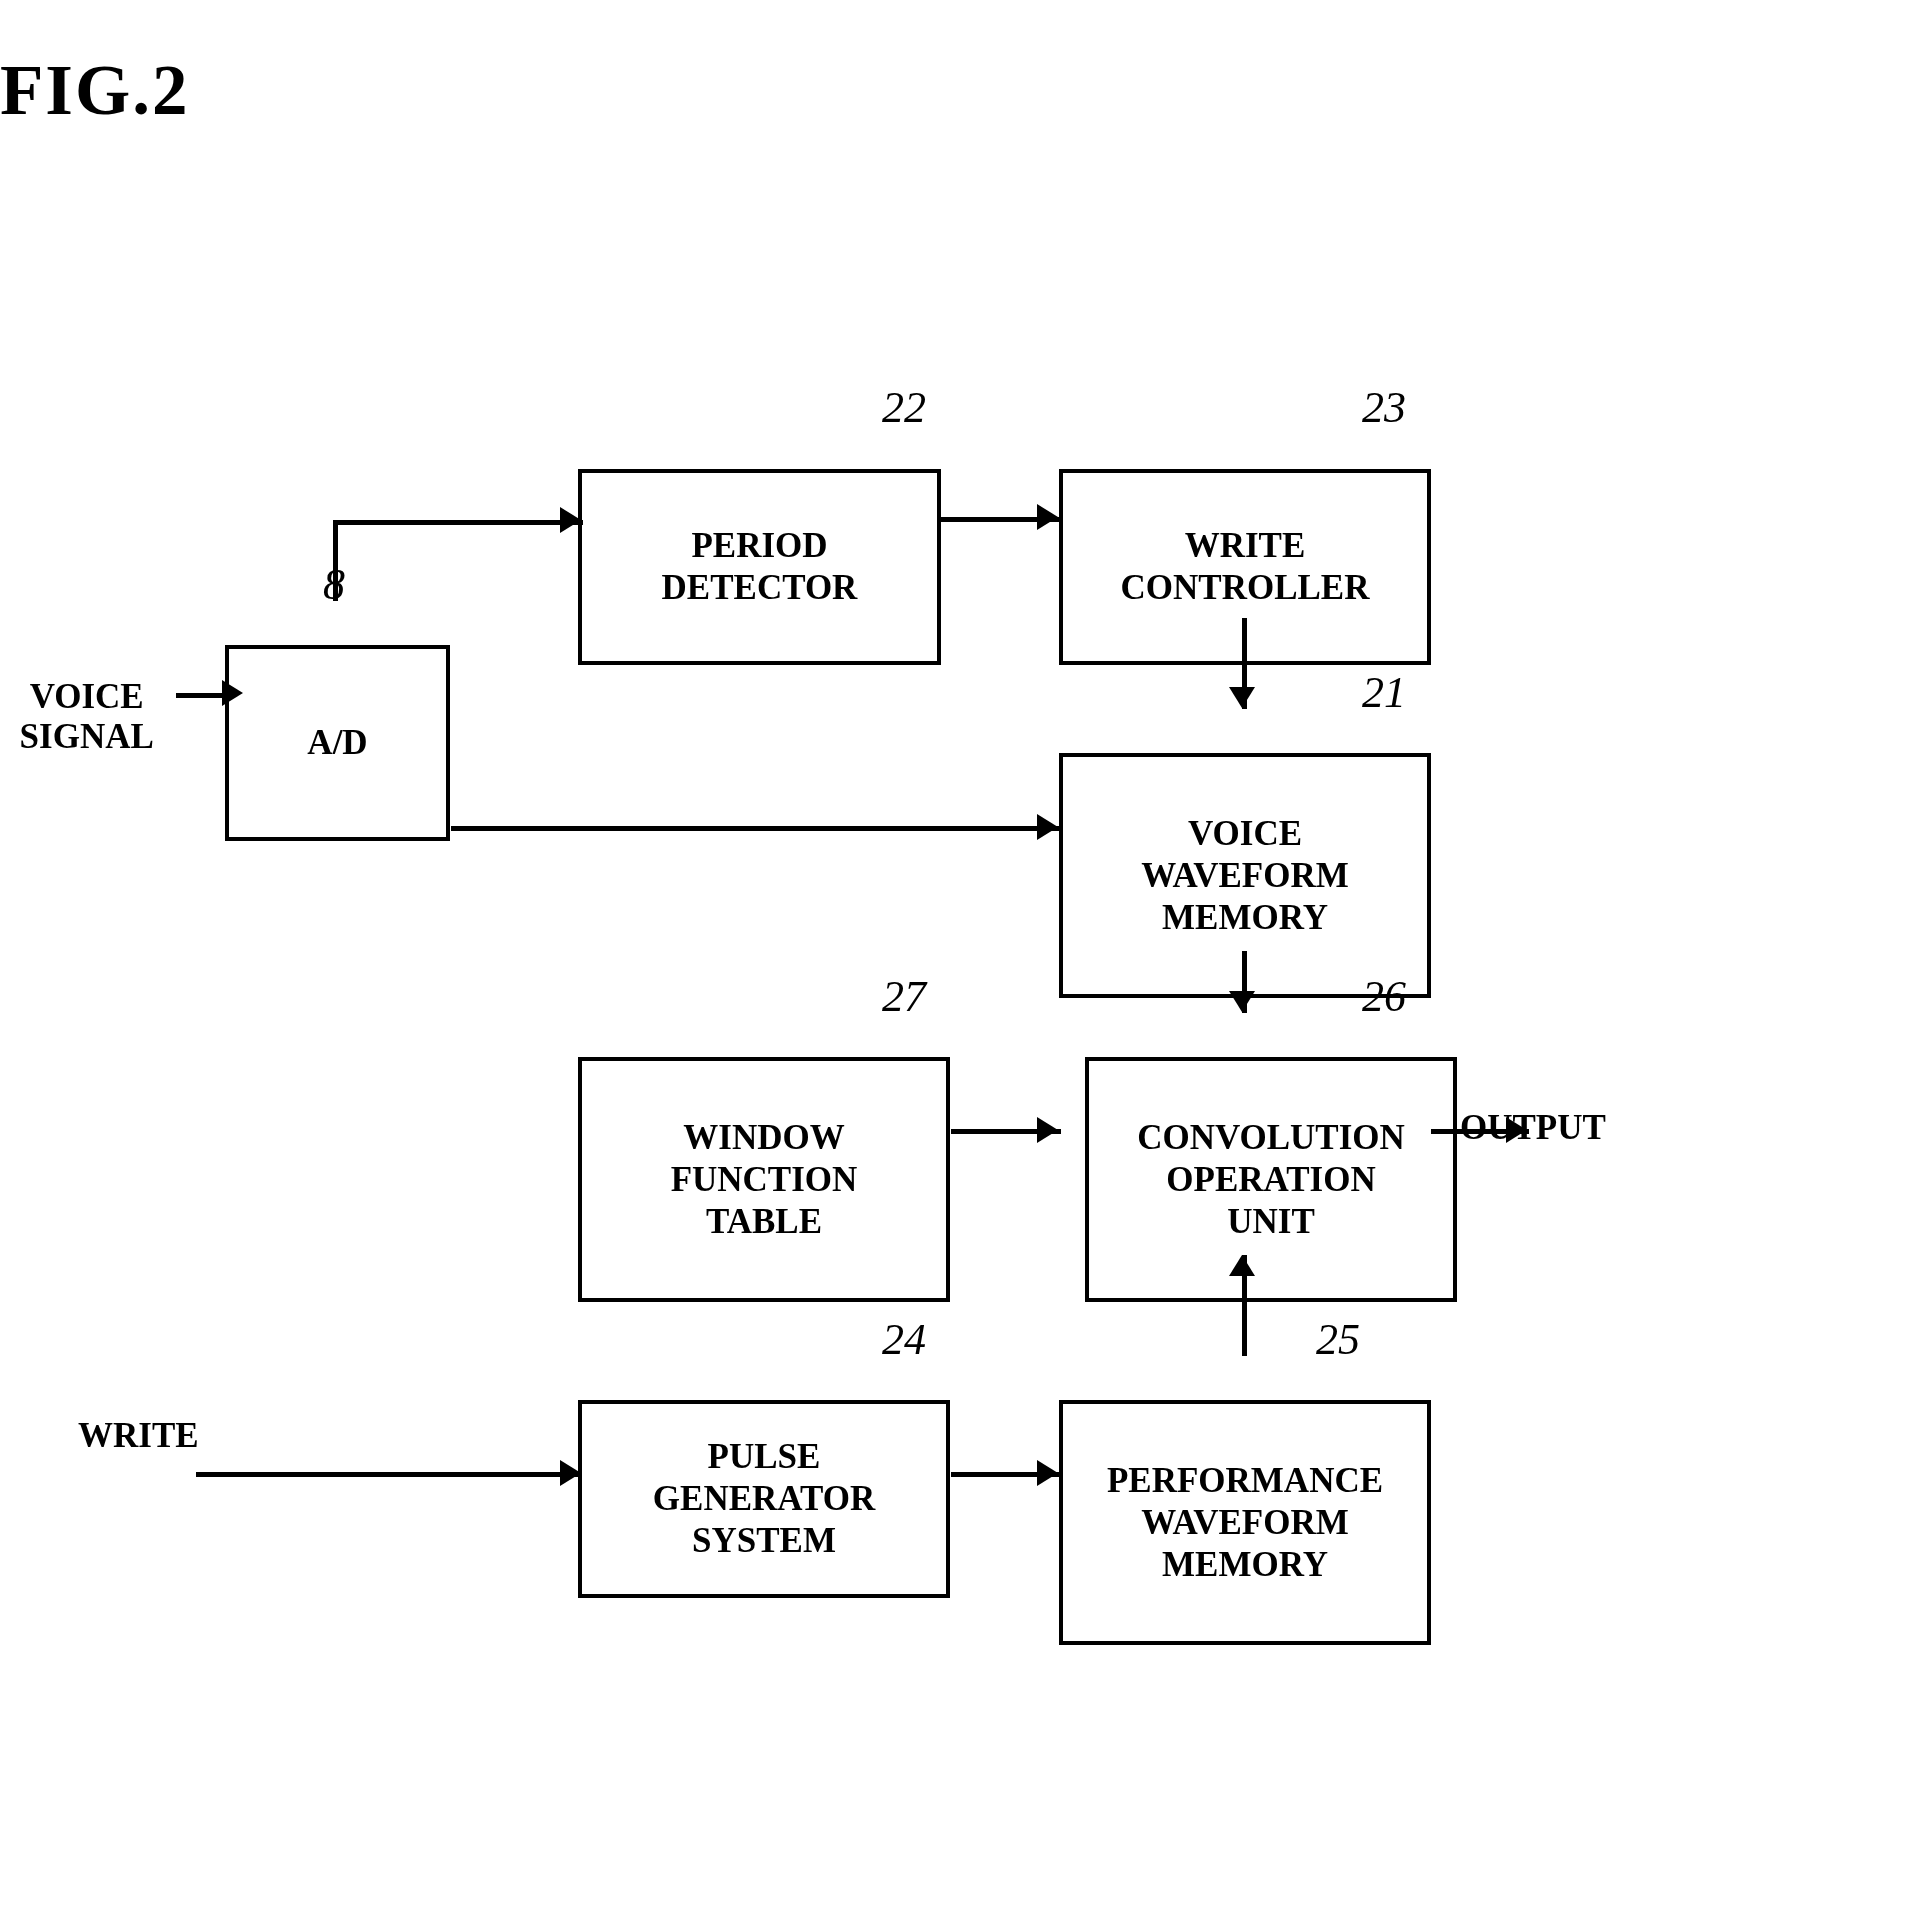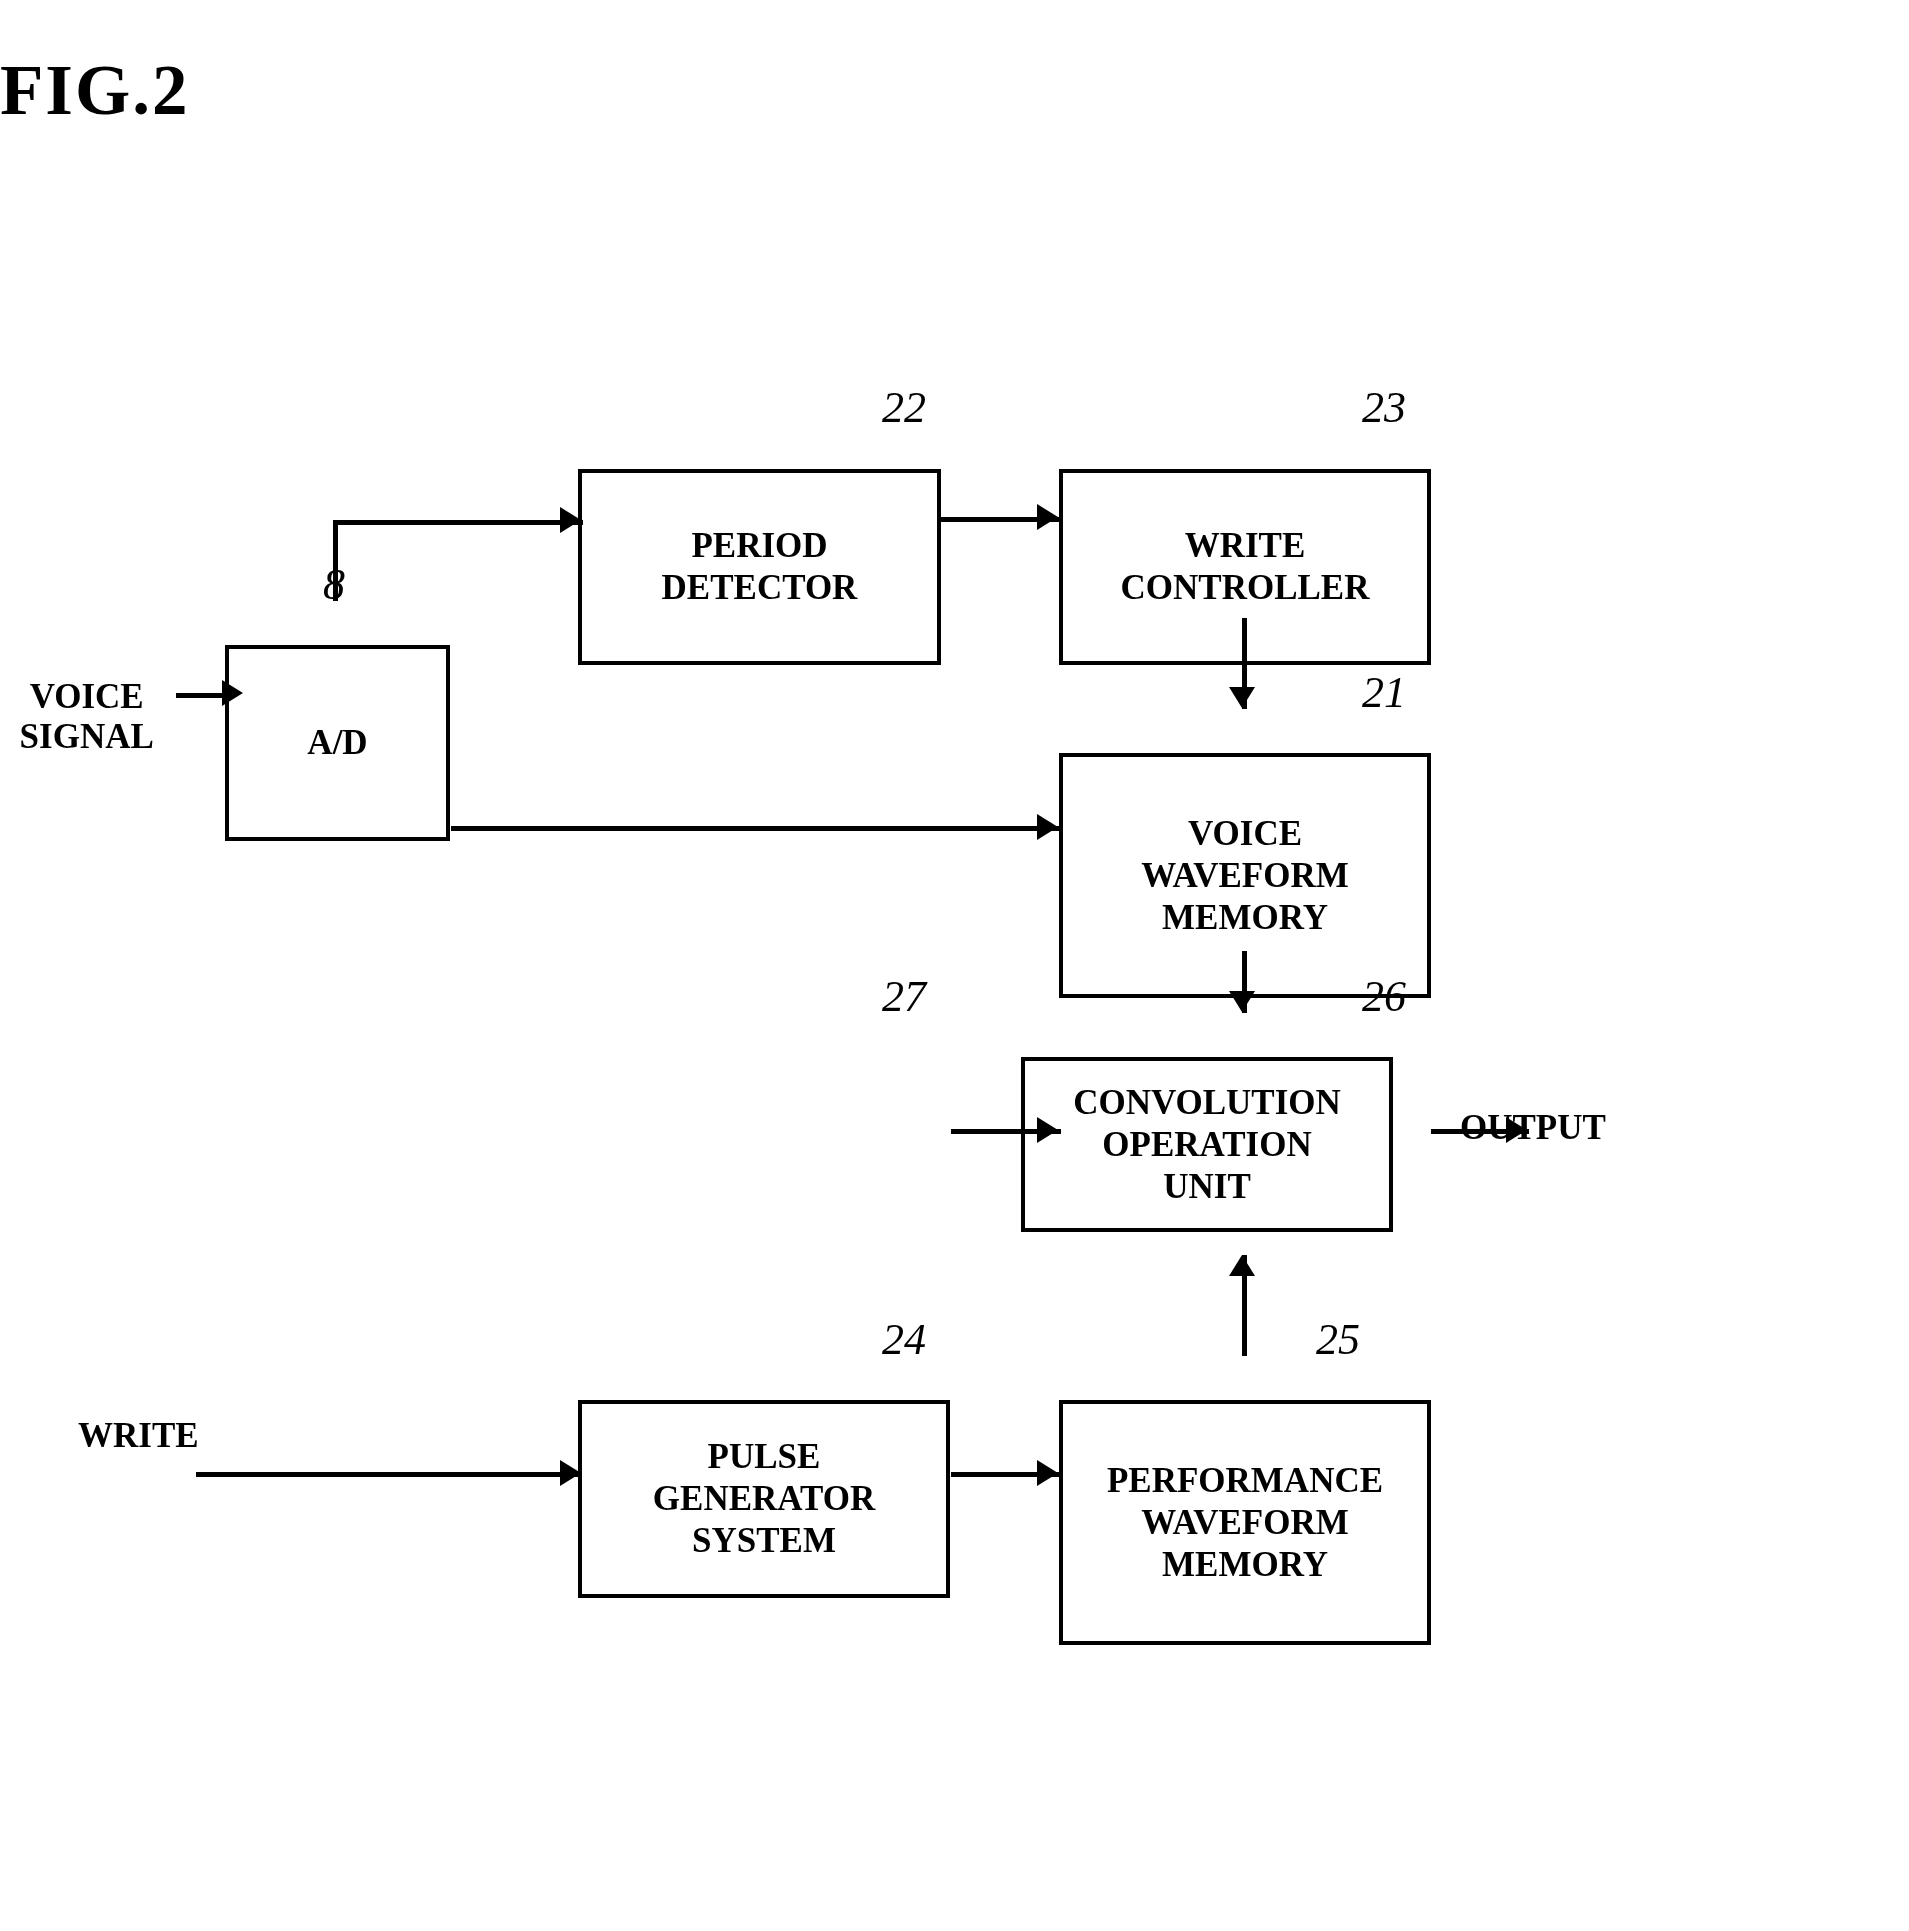--- a/index.html
+++ b/index.html
@@ -125,26 +125,31 @@
   <div class="box" style="left:1059px; top:451px; width:372px; height:245px;">
     <span style="white-space:pre-line;">VOICE
 WAVEFORM
 MEMORY</span>
   </div>
 
   <div class="ref-label" style="left:1362px; top:412px;">
     <span>21</span>
   </div>
 
+  <div class="box" style="left:578px; top:755px; width:372px; height:245px;">
+    <span style="white-space:pre-line;">WINDOW
+FUNCTION
+TABLE</span>
+  </div>
 
   <div class="ref-label" style="left:882px; top:716px;">
     <span>27</span>
   </div>
 
-  <div class="box" style="left:1021px; top:755px; width:372px; height:175px;">
+  <div class="box" style="left:1085px; top:755px; width:372px; height:245px;">
     <span style="white-space:pre-line;">CONVOLUTION
 OPERATION
 UNIT</span>
   </div>
 
   <div class="ref-label" style="left:1362px; top:716px;">
     <span>26</span>
   </div>
 
   <div class="box" style="left:578px; top:1098px; width:372px; height:198px;">

